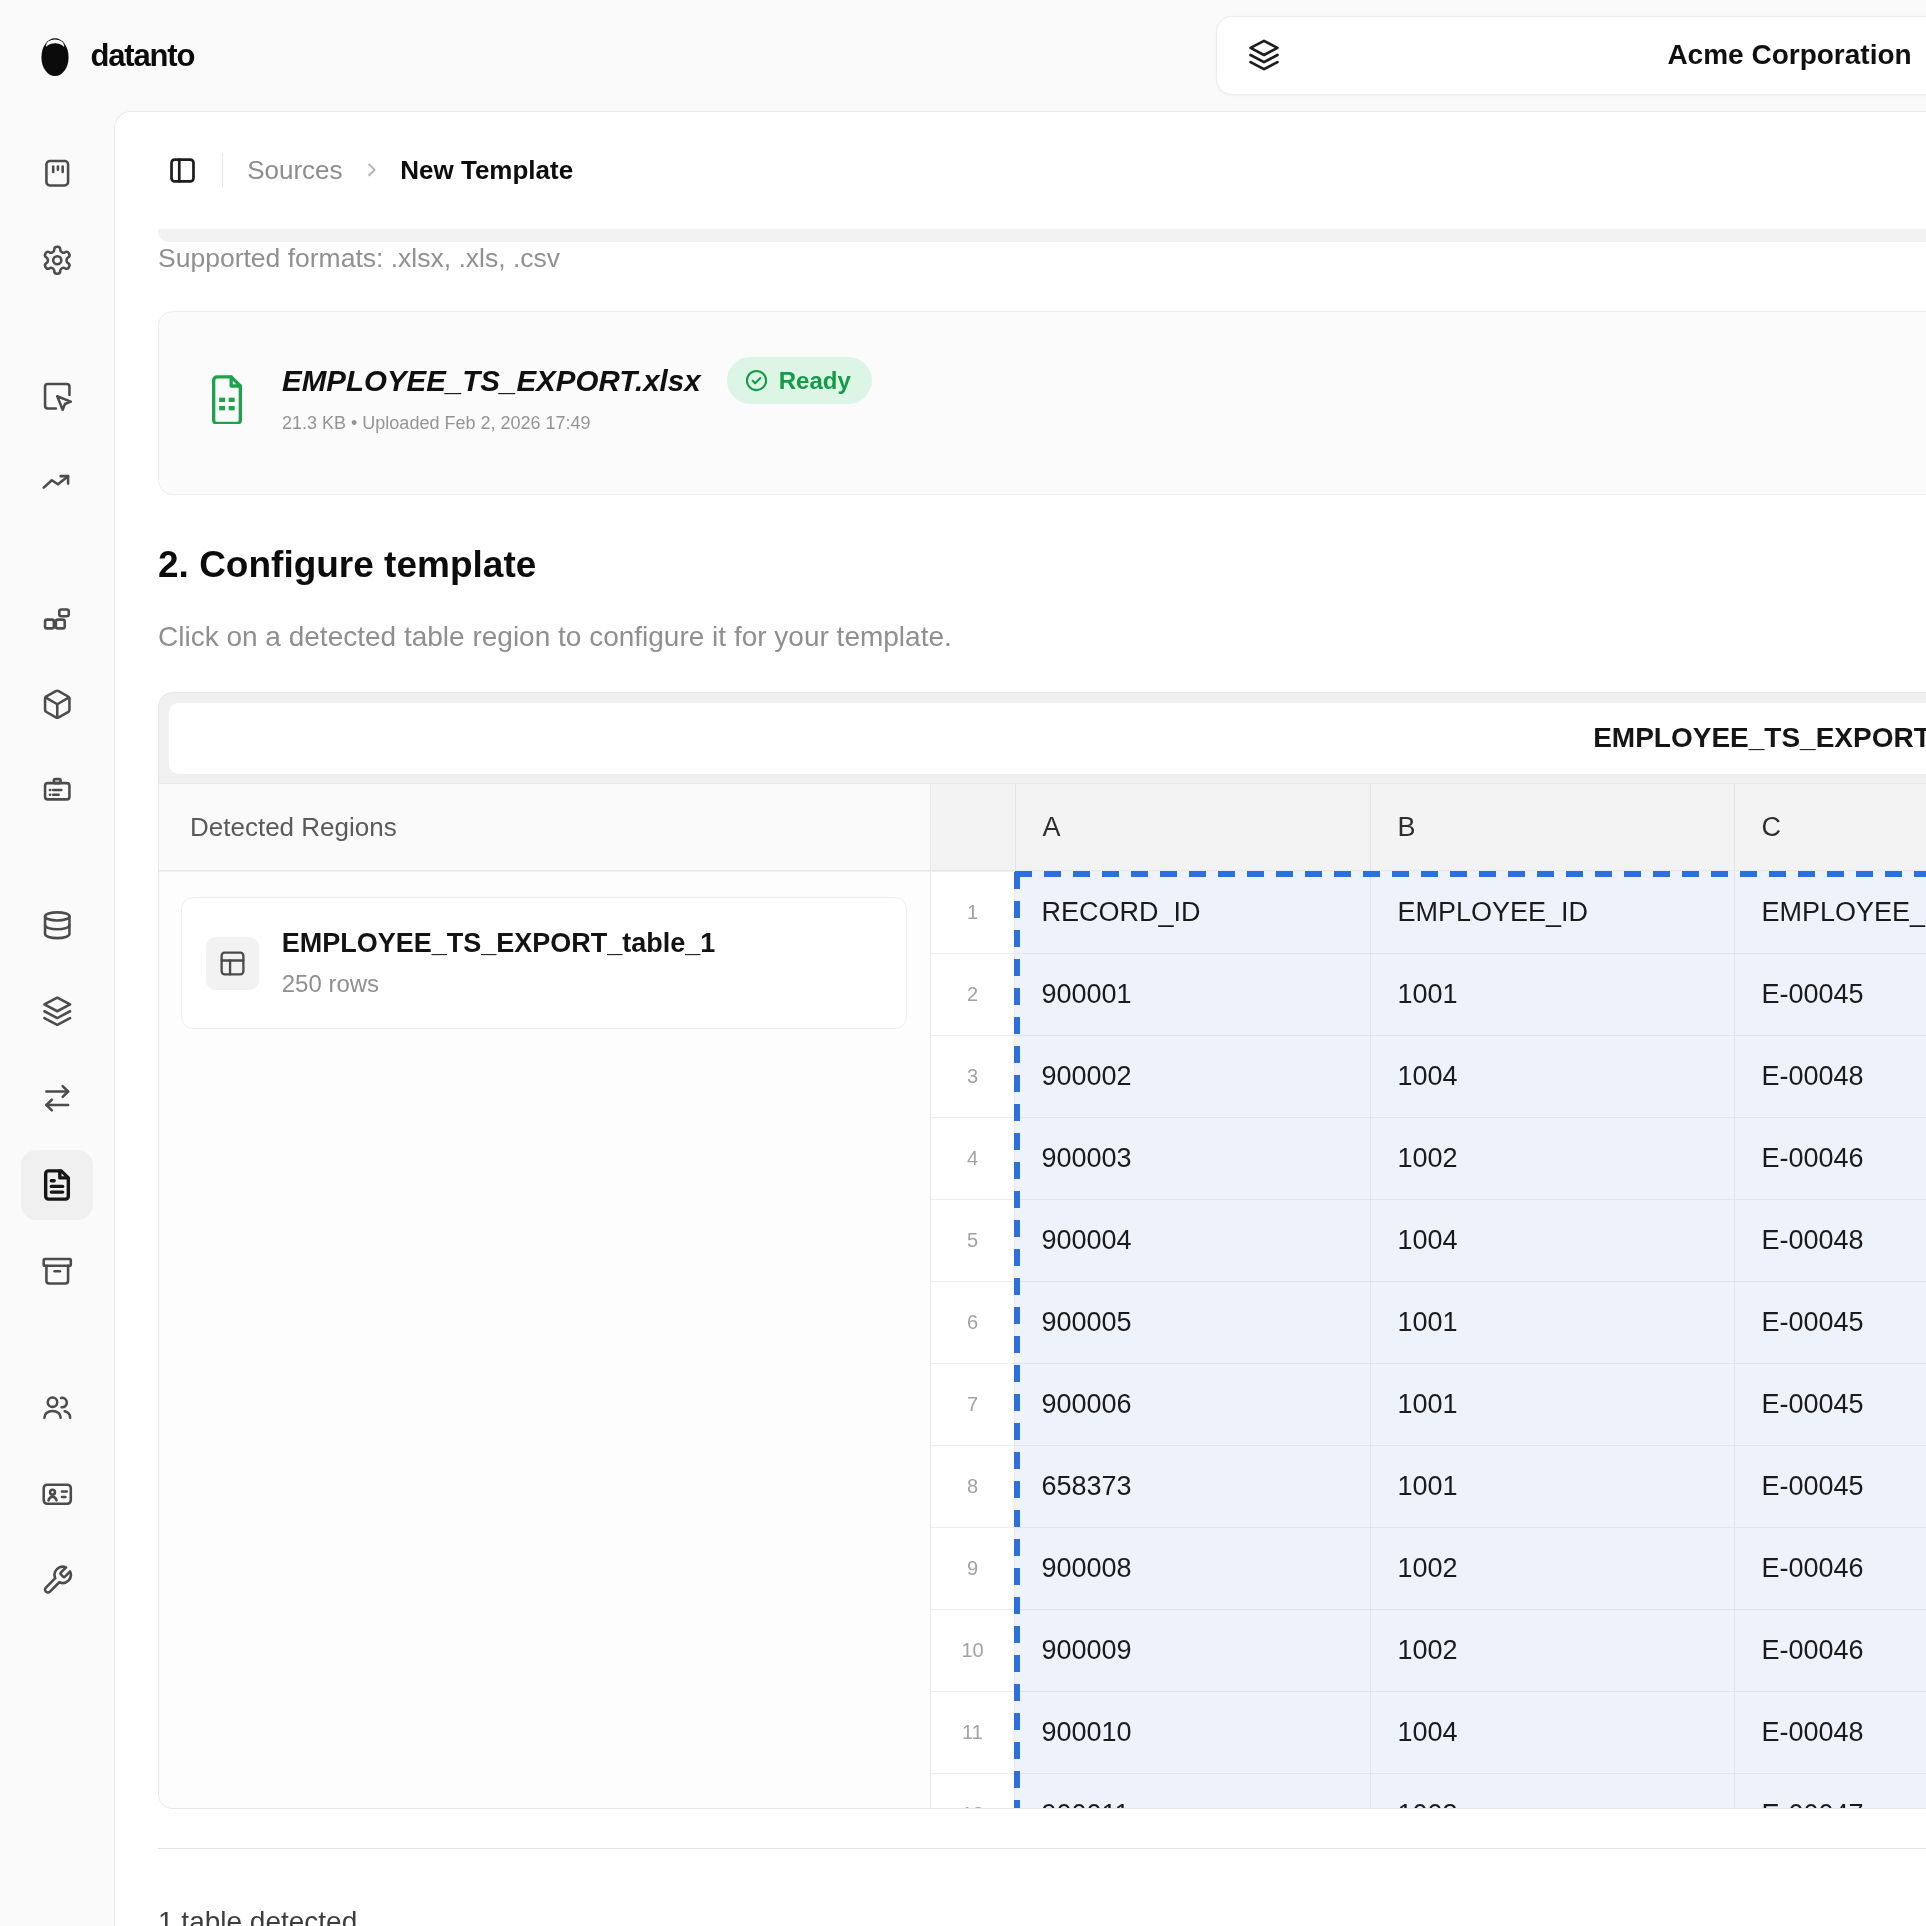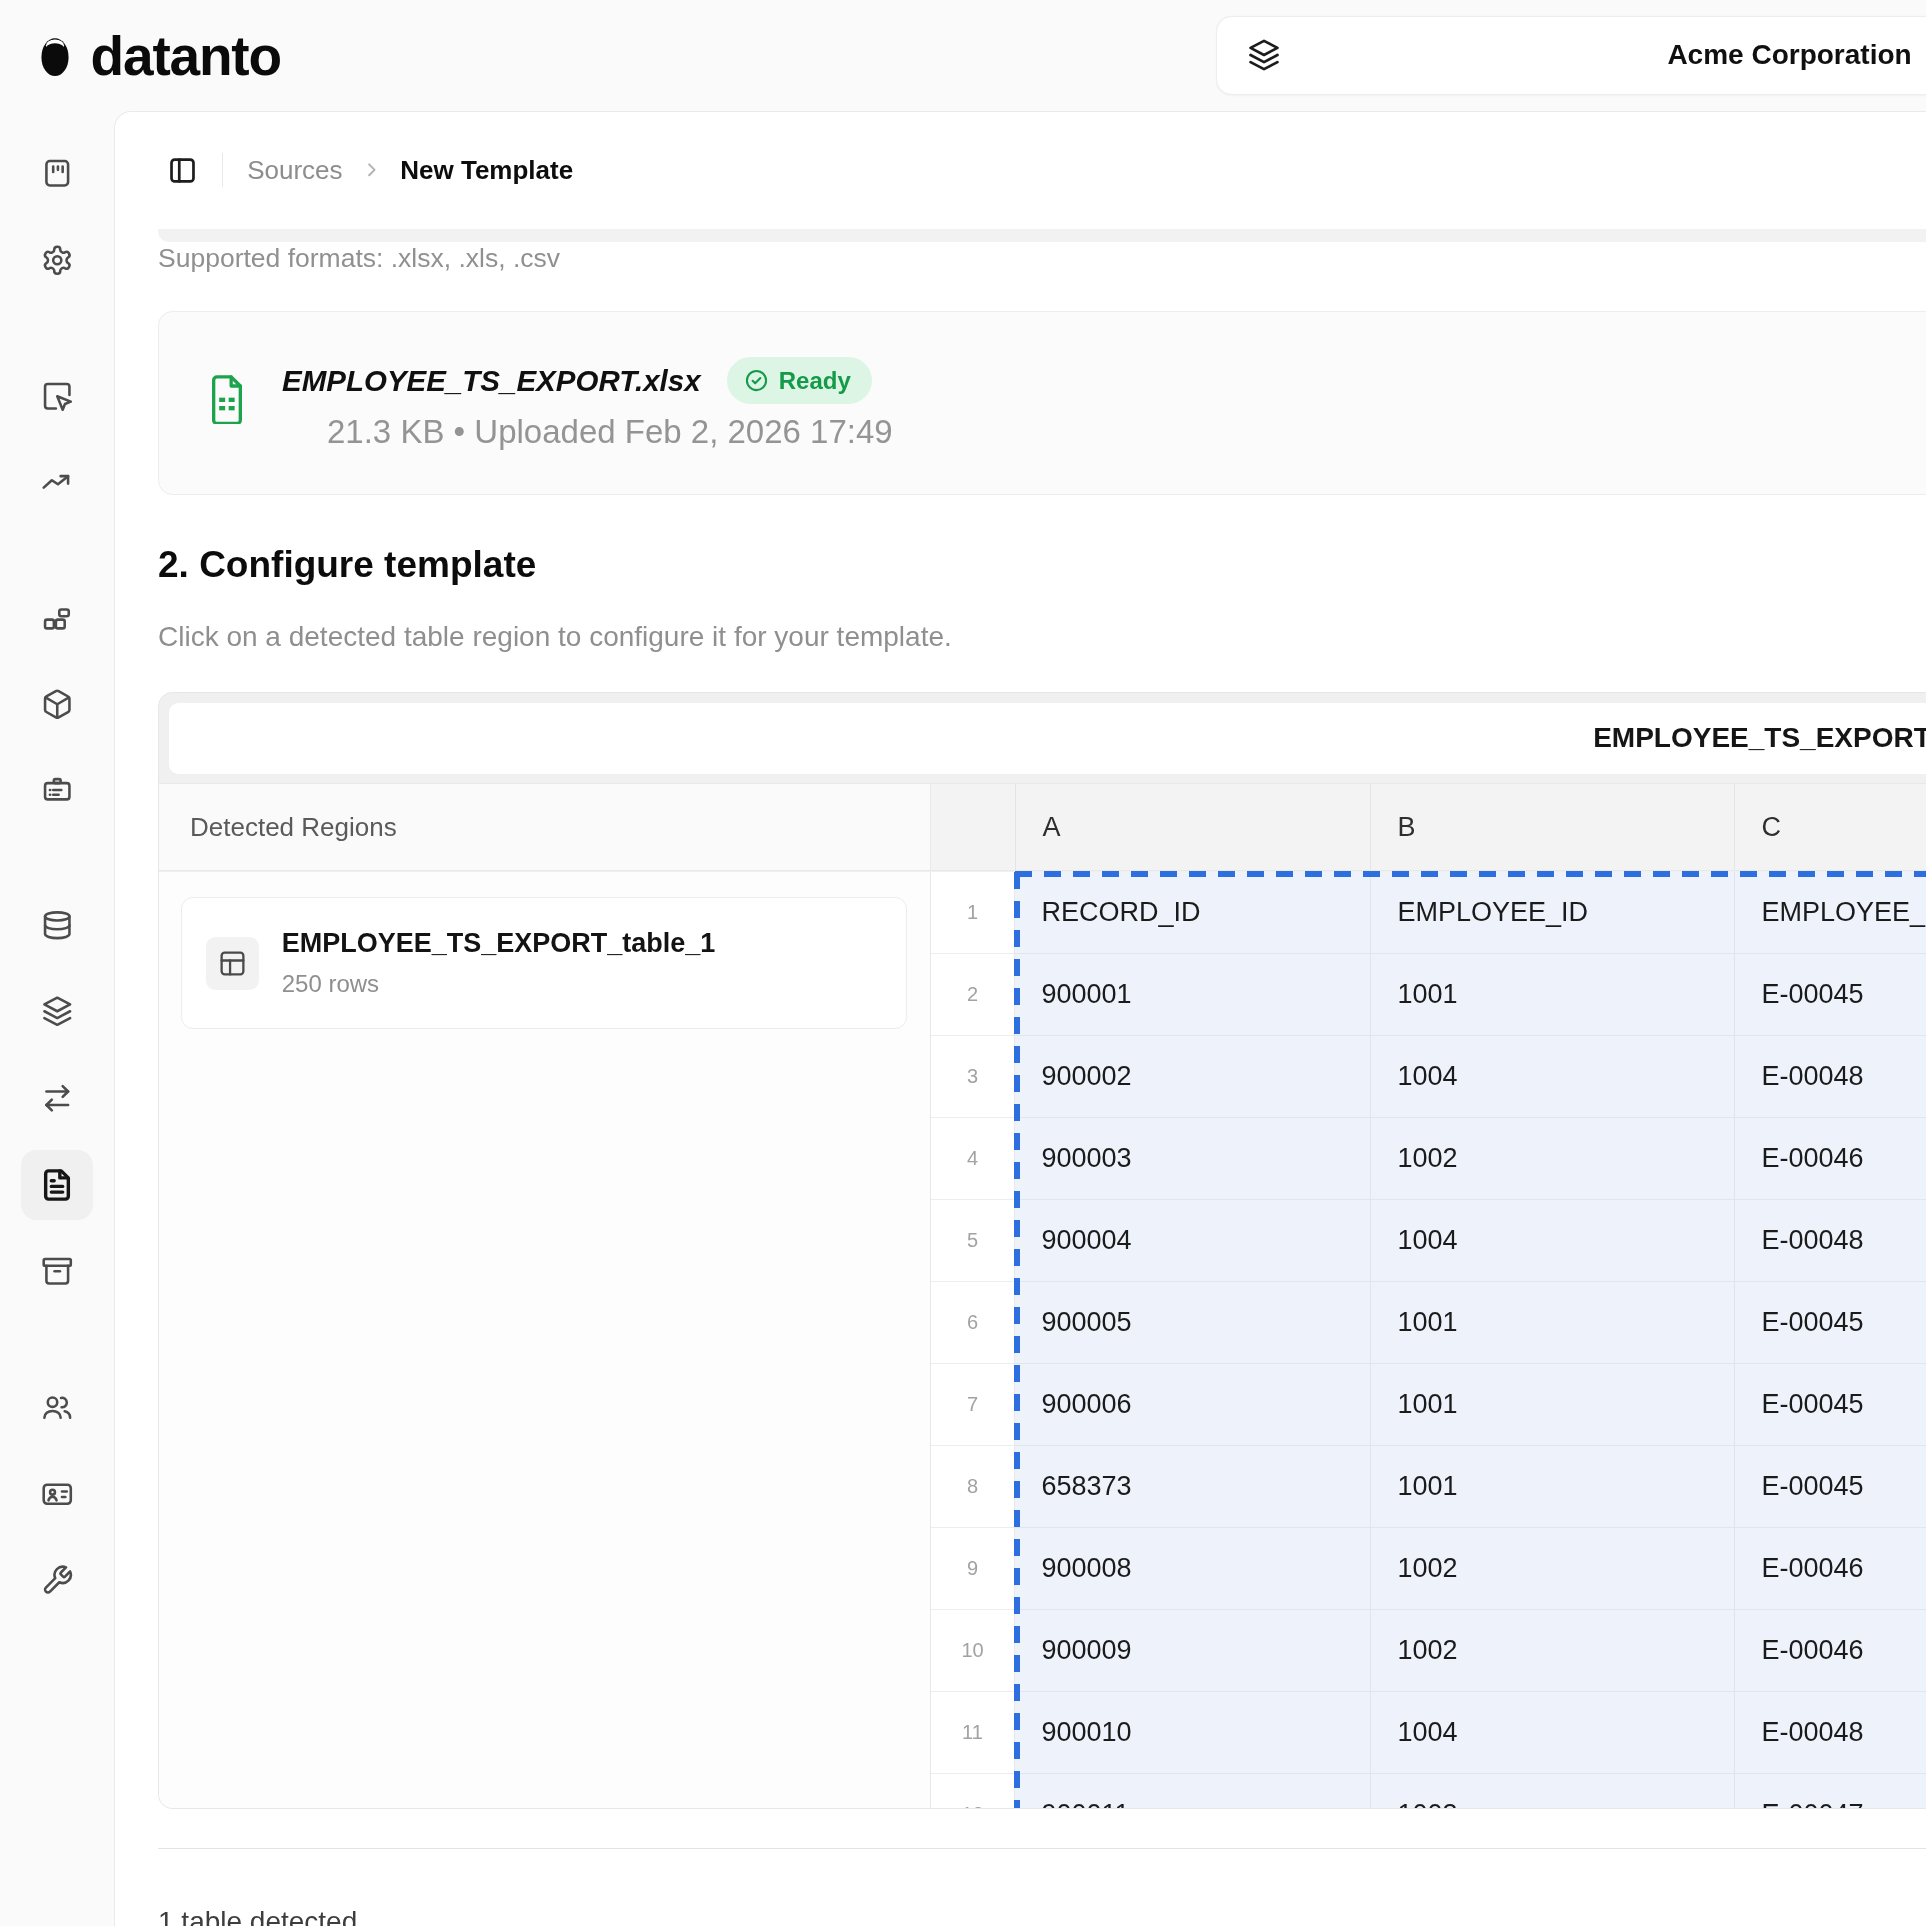--- a/index.html
+++ b/index.html
@@ -7,21 +7,21 @@
   body {
     font-family:"Liberation Sans", sans-serif;
     background:#fafafa; color:#111; position:relative;
   }
   svg { display:block; }
 
   
   .top-header { position:absolute; left:0; top:0; width:1926px; height:111px;
     background:#fafafa; display:flex; align-items:center; }
   .brand { display:flex; align-items:center; gap:15.6px; margin-left:35px; }
-  .brand-name { font-size:55px; font-weight:bold; letter-spacing:-1.2px; color:#0b0b0b; }
+  .brand-name { font-size:31px; font-weight:bold; letter-spacing:-1.2px; color:#0b0b0b; }
   .org-chip { position:absolute; left:1216px; top:15.6px; width:1147px; height:79px;
     background:#ffffff; border:1.2px solid #ededed; border-radius:15.6px;
     box-shadow:0 0.6px 1.8px rgba(0,0,0,.04);
     display:flex; align-items:center; }
   .org-chip .chip-icon { margin-left:30px; color:#1c1c1c; }
   .org-chip .org-name { position:absolute; left:50%; transform:translateX(-50%);
     font-size:28px; font-weight:bold; color:#101010; white-space:nowrap; }
 
   
   .sidebar { position:absolute; left:0; top:111px; width:114px; height:1815px; background:#fafafa; }
@@ -52,21 +52,21 @@
 
   
   .file-card { position:absolute; left:43px; top:199px; width:3130px; height:184px;
     background:#fbfbfb; border:1.2px solid #ededed; border-radius:14.4px; cursor:pointer; }
   .file-icon { position:absolute; left:48px; top:61px; color:var(--file-green); }
   .file-main { position:absolute; left:123px; top:45px; display:flex; align-items:center; gap:26.5px; }
   .file-name { font-size:29.5px; font-weight:bold; color:#101010; white-space:nowrap;font-style:italic; }
   .status-badge { display:inline-flex; align-items:center; gap:9.6px;
     background:var(--ready-bg); color:var(--ready-green);
     font-size:24px; font-weight:700; border-radius:601px; padding:9.6px 21.7px 9.6px 17px; }
-  .file-meta { position:absolute; left:123px; top:101px; font-size:33px; color:#949494; white-space:nowrap;margin-left:45px; }
+  .file-meta { position:absolute; left:123px; top:101px; font-size:18px; color:#949494; white-space:nowrap; }
 
   
   .section-title { position:absolute; left:43px; top:432px; font-size:37px; font-weight:bold; color:#0c0c0c; }
   .section-sub { position:absolute; left:43px; top:509px; font-size:28px; color:#8f8f8f; }
 
   
   .config-card { position:absolute; left:43px; top:580px; width:3208px; height:1117px;
     background:#f0f0f0; border:1.2px solid #e7e7e7; border-radius:14.4px; overflow:hidden; }
   .sheet-tab { position:absolute; left:9.6px; right:9.6px; top:9.6px; height:71px;
     background:#ffffff; border-radius:9.6px; display:flex; align-items:center; justify-content:center;

